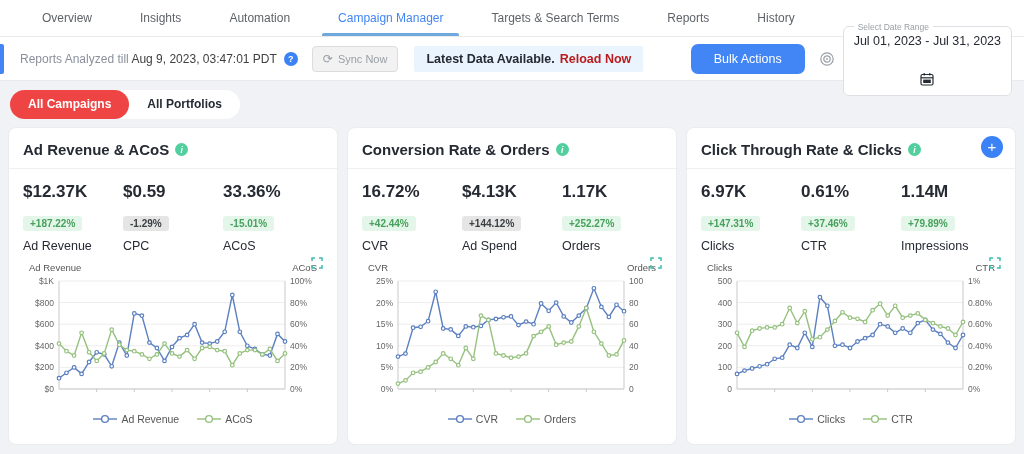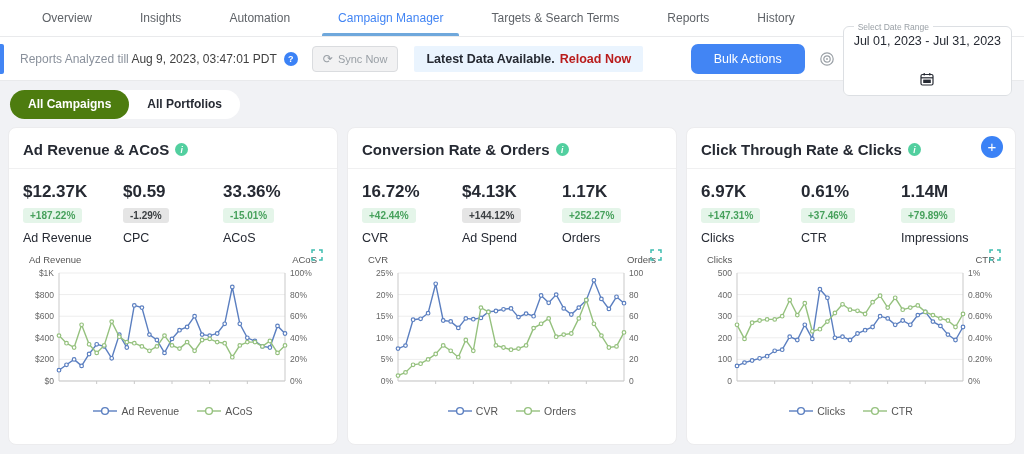--- a/index.html
+++ b/index.html
@@ -26,33 +26,33 @@
   .bulk-btn { width:114px; height:30px; background:#4285f4; border:none; border-radius:7px; color:#fff; font-size:12.5px; cursor:pointer; }
   .spiral { margin:0 8px 0 14px; display:inline-flex; }
   .date-field { border:1px solid #dcdfe3; border-radius:6px; padding:2px 10px 5px 10px; background:#fff; }
   .date-field legend { font-size:8.5px; color:#9aa0a6; padding:0 4px; }
   .date-row { display:flex; align-items:center; gap:24px;flex-direction:column; }
   .date-val { font-size:12.5px; color:#262a33; }
 
   
   .pill-group { display:inline-flex; background:#fff; border-radius:16px; margin:9px 0 0 10px; height:29px; align-items:center; }
   .pill { padding:0 18px; font-size:12px; font-weight:700; line-height:29px; border-radius:16px; color:#262a33; cursor:pointer; white-space:nowrap; }
-  .pill.active { background:#4d7c0f; color:#fff; }
+  .pill.active { background:#ef4444; color:#fff; }
 
   
   .cards { display:flex; gap:9px; margin:8px; }
   .card { flex:1; background:#fff; border:1px solid #ececee; border-radius:8px; padding:11px 14px; position:relative; height:318px; }
   .card-head { display:flex; align-items:center; gap:6px; border-bottom:1px solid #f0f0f1; margin:0 -14px; padding:2px 14px 10px 14px; }
   .card-title { font-size:15px; font-weight:700; }
   .info-icon { width:13px; height:13px; border-radius:50%; background:#52cf9f; color:#fff; font-size:8.5px; font-style:italic; font-weight:700; display:inline-flex; align-items:center; justify-content:center; }
   .plus-btn { position:absolute; right:12px; top:8px; width:22px; height:22px; border-radius:50%; background:#3b82f6; border:none; color:#fff; font-size:15px; line-height:20px; cursor:pointer; }
   .kpi-row { display:flex; margin-top:13px; }
   .kpi { flex:1; }
   .kpi-value { font-size:17px; font-weight:700; }
-  .badge { display:inline-block; margin-top:6px; font-size:10px; font-weight:700; padding:2px 7px; border-radius:3px; }
+  .badge { display:inline-block; margin-top:14px; font-size:10px; font-weight:700; padding:2px 7px; border-radius:3px; }
   .badge[data-variant="green"] { background:#e4f5e9; color:#47a15c; }
   .badge[data-variant="grey"]  { background:#e5e5e5; color:#3c4043; }
   .kpi-label { margin-top:8px; font-size:12.5px; }
   .chart-wrap { position:relative; margin-top:4px; }
   .expand-btn { position:absolute; right:0; top:0; cursor:pointer; background:none; border:none; padding:0; }
   .legend { display:flex; justify-content:center; gap:18px; margin-top:2px; }
   .legend-item { display:flex; align-items:center; gap:4px; font-size:10.5px; color:#555; cursor:pointer; }
 </style>
 </head>
 <body>

